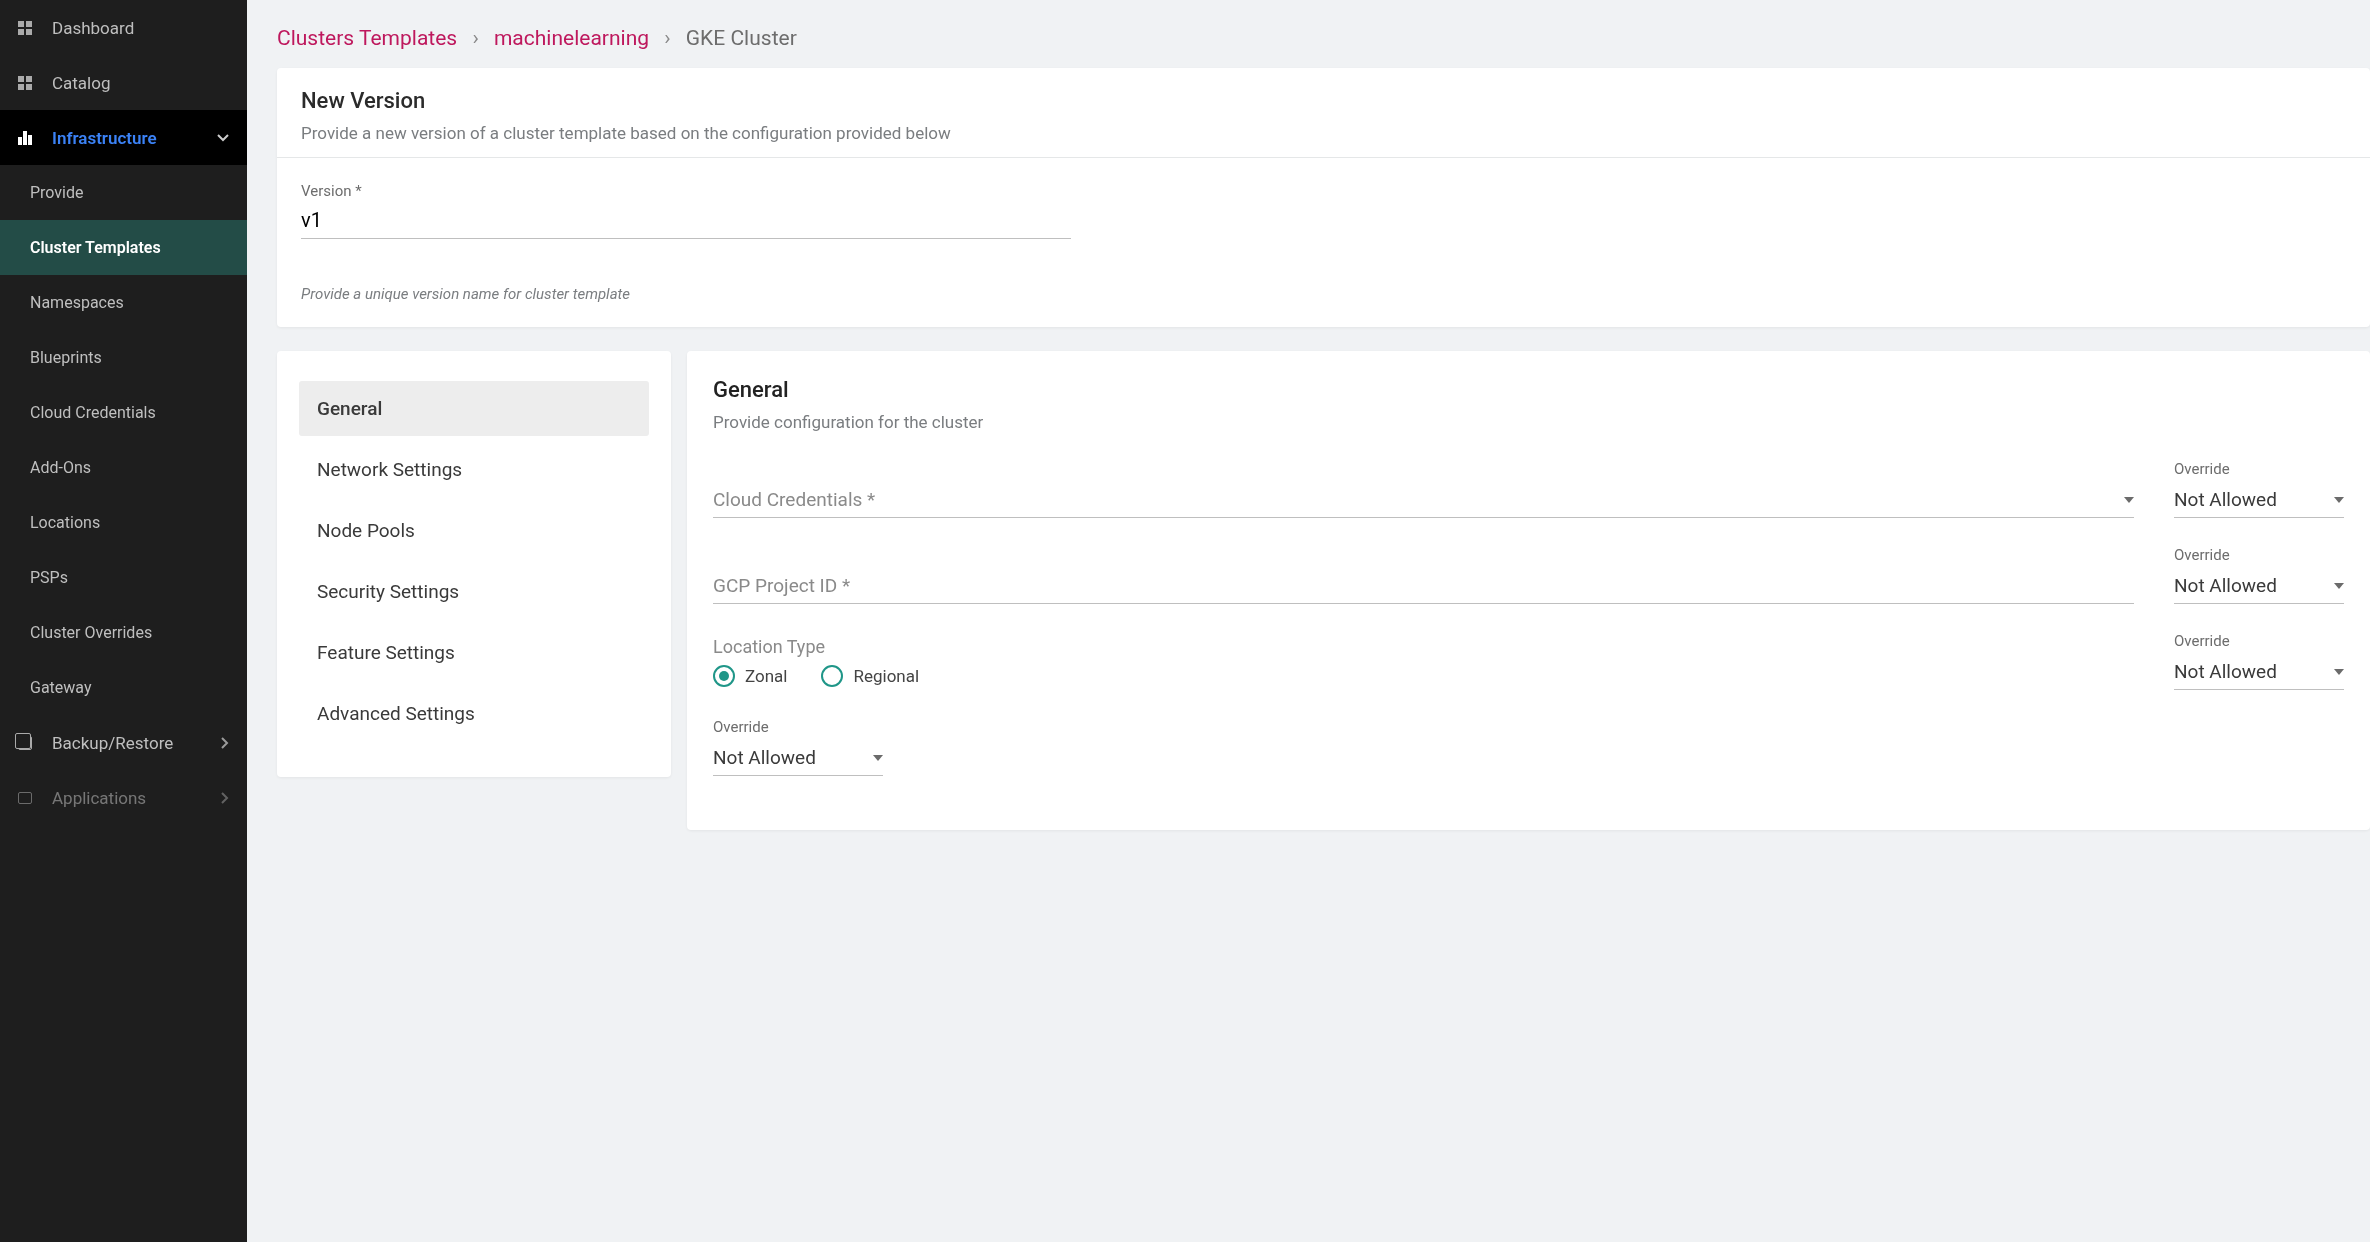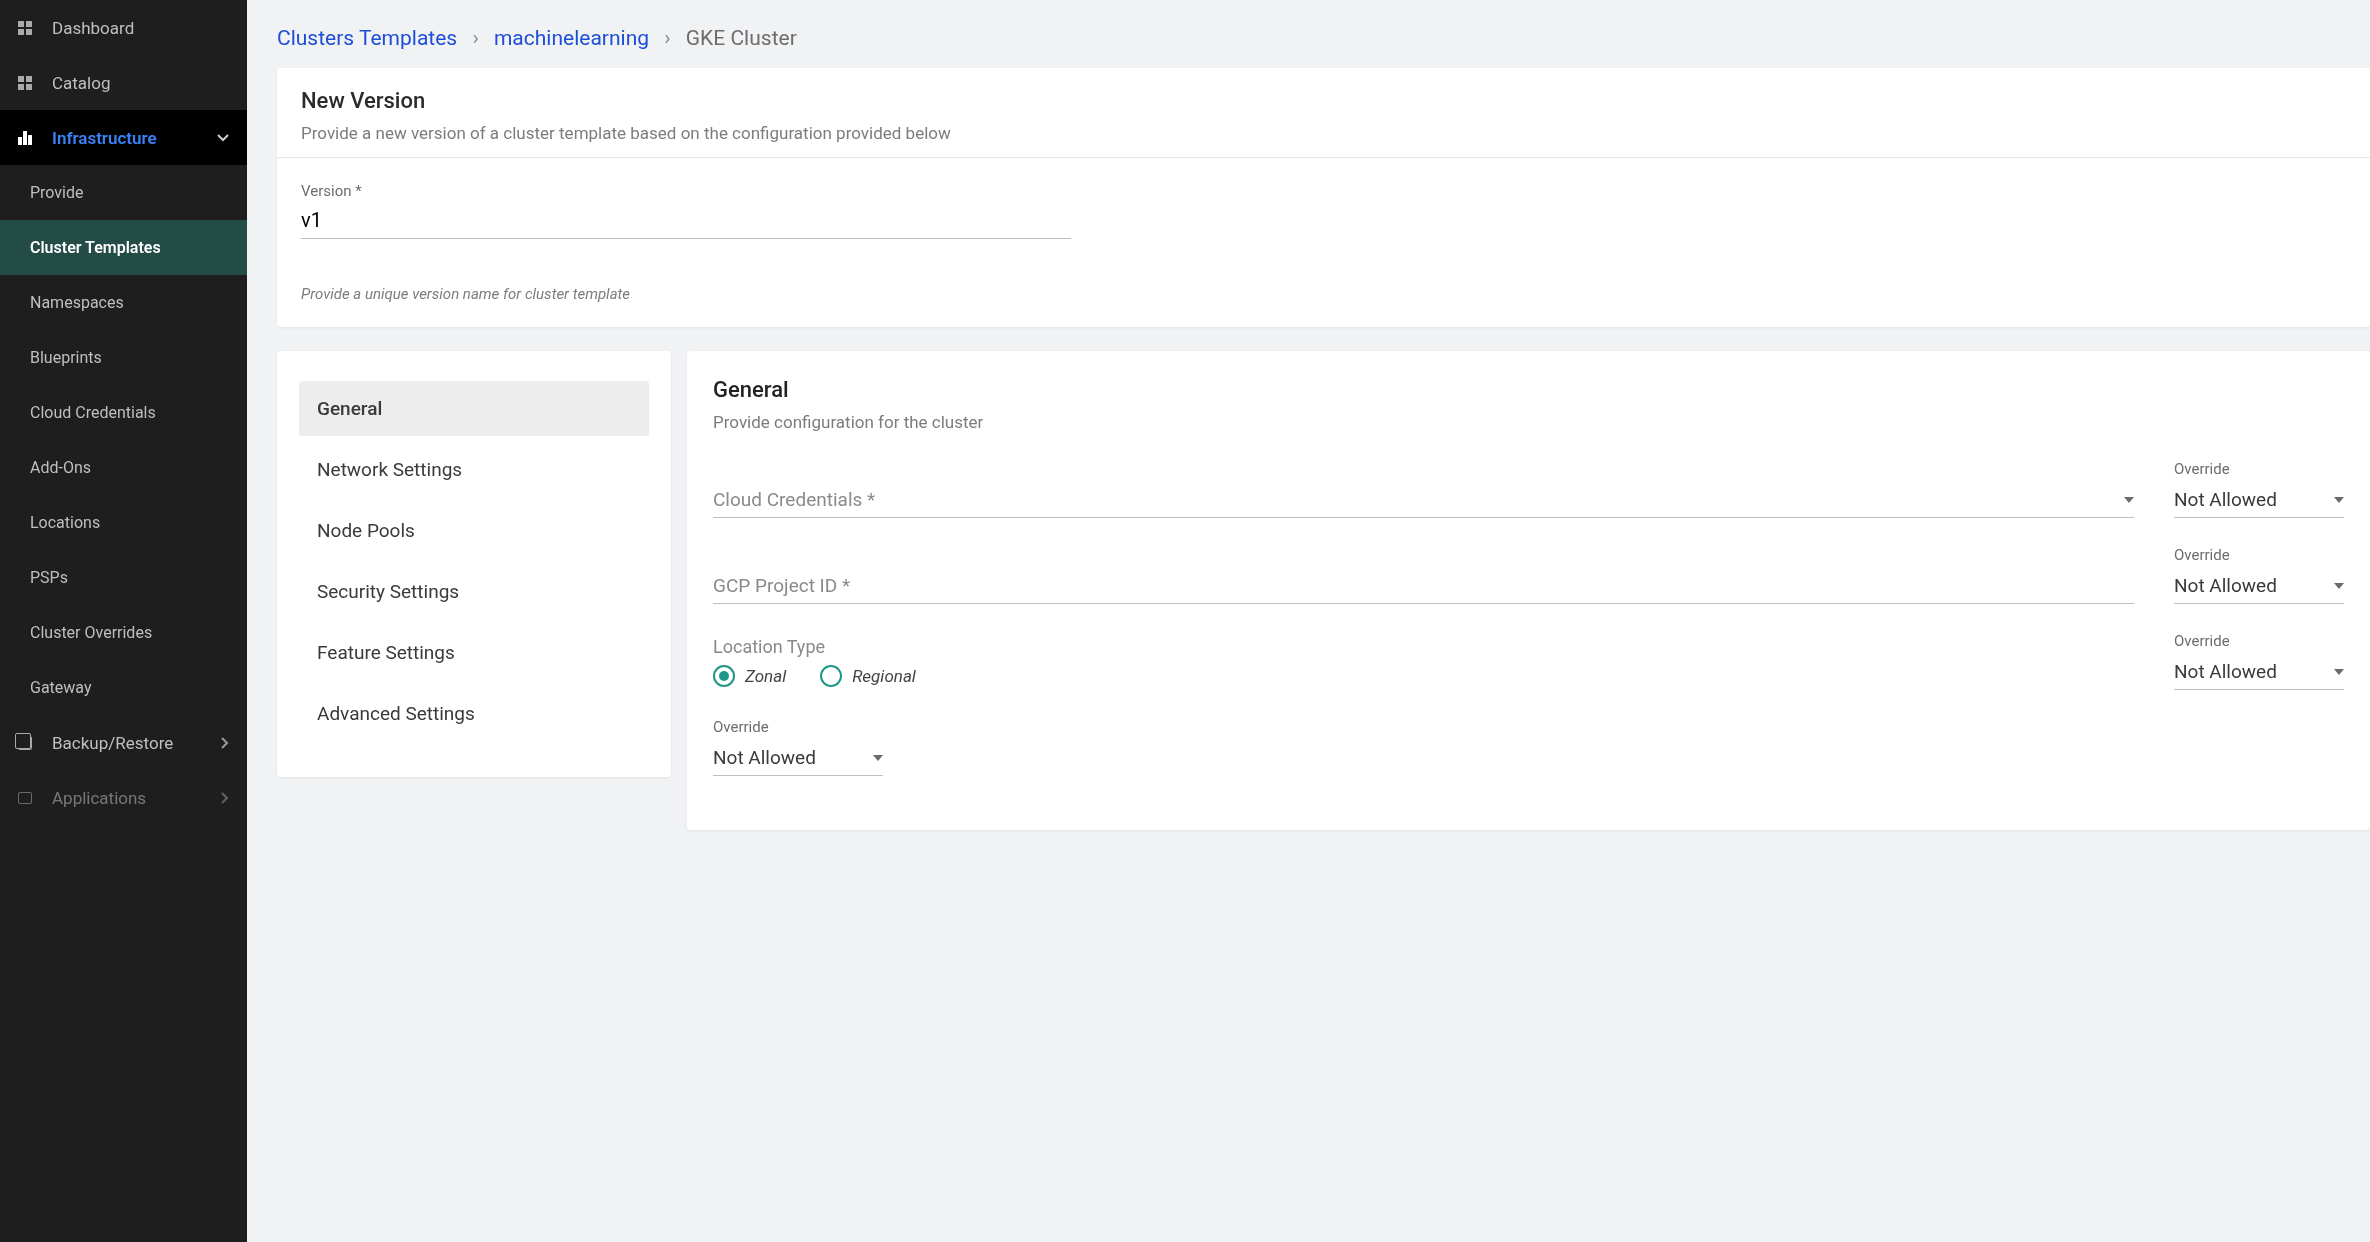--- a/index.html
+++ b/index.html
@@ -22,21 +22,21 @@
 .sq4 span { background:#aaa; }
 .city-ico { width:16px; height:14px; position:relative; }
 .city-ico span { position:absolute; bottom:0; background:#fff; }
 .copy-ico { width:14px; height:14px; border:1.5px solid #aaa; border-radius:2px; position:relative; }
 .copy-ico::before { content:""; position:absolute; width:14px; height:14px; border:1.5px solid #aaa; border-radius:2px; left:-4px; top:-4px; background:#1e1e1e; }
 .bag-ico { width:14px; height:12px; border:1.5px solid #aaa; border-radius:2px; position:relative; }
 
 
 .main { flex:1; display:flex; flex-direction:column; overflow:auto; }
 .crumbs { padding:26px 30px 18px 30px; font-size:21px; color:#6d6d6d; }
-.crumbs a { color:#1d4ed8; text-decoration:none; }
+.crumbs a { color:#be185d; text-decoration:none; }
 .crumbs .sep { margin:0 10px; color:#8a8a8a; }
 
 .card { background:#fff; border-radius:4px; box-shadow:0 1px 3px rgba(0,0,0,.06); margin:0 0 24px 0; }
 .topcard { margin-left:30px; margin-right:0; }
 .topcard .head { padding:20px 24px 14px 24px; }
 .topcard h2 { font-size:22px; font-weight:500; color:#2b2b2b; margin-bottom:10px; }
 .topcard .desc { font-size:17px; color:#7a7d80; }
 .topcard .body { border-top:1px solid #e5e7e8; padding:24px; display:flex; align-items:flex-start; gap:40px;flex-direction:column; }
 .inputwrap { width:770px; }
 .lbl { font-size:15px; color:#6d6d6d; margin-bottom:4px; display:block; }
@@ -55,21 +55,21 @@
 .formrow { display:flex; align-items:flex-end; gap:40px; margin-bottom:28px; }
 .formrow.toprad { align-items:center; }
 .field { flex:1; }
 .ovr { width:170px; flex:0 0 170px; }
 .select-look { border:none; border-bottom:1px solid #bfbfbf; padding:6px 0; display:flex; justify-content:space-between; align-items:center; font-size:19px; color:#3a3a3a; cursor:pointer; }
 .select-look.placeholder { color:#8a8a8a; }
 .drop-ico { width:0; height:0; border-left:5px solid transparent; border-right:5px solid transparent; border-top:6px solid #6b6b6b; }
 .ovr .lbl { font-size:15px; color:#6d6d6d; }
 
 .radios { display:flex; gap:34px; margin-top:8px; }
-.radio { display:flex; align-items:center; gap:10px; cursor:pointer; font-size:17px; color:#444;font-style:italic; }
+.radio { display:flex; align-items:center; gap:10px; cursor:pointer; font-size:17px; color:#444; }
 .rcircle { width:22px; height:22px; border:2.5px solid #1f9688; border-radius:50%; display:flex; align-items:center; justify-content:center; }
 .rcircle .dot { width:10px; height:10px; border-radius:50%; background:#1f9688; display:none; }
 .rcircle.on .dot { display:block; }
 
 .chev-right svg, .chev-down svg { display:block; }
 </style>
 </head>
 <body>
 
 <aside class="sidebar">

